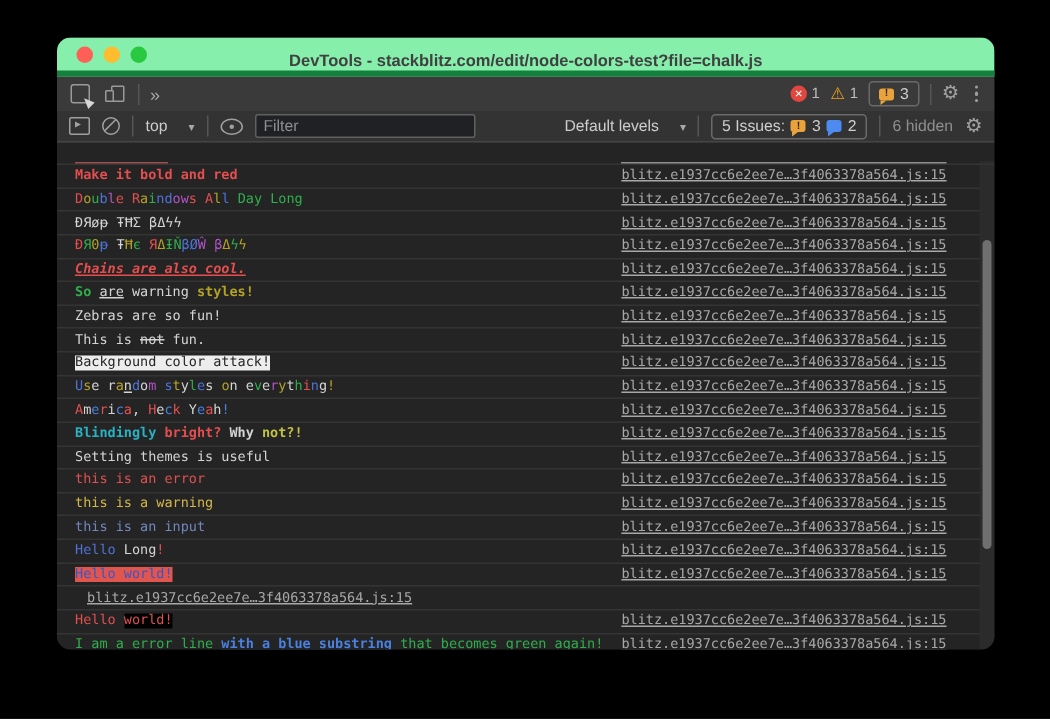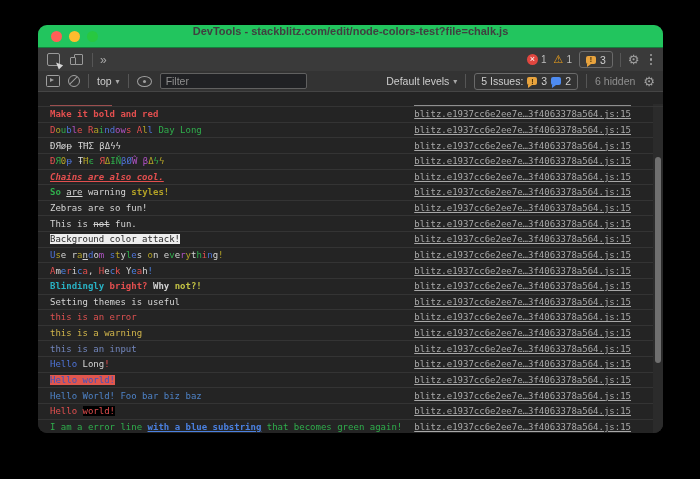--- a/index.html
+++ b/index.html
@@ -2,22 +2,22 @@
 <html><head>
 <meta charset="utf-8">
 <style>
   html,body{margin:0;padding:0;}
   body{width:700px;height:479px;background:#000;position:relative;overflow:hidden;
        font-family:"Liberation Sans",sans-serif;}
   .window{position:absolute;left:38px;top:25px;width:625px;height:408px;border-radius:9px;
           overflow:hidden;background:#242424;box-shadow:0 16px 40px rgba(0,0,0,.75);
           display:flex;flex-direction:column;}
   
-  .titlebar{height:22px;flex:none;background:#22c55e;border-bottom:1px solid #15803d;
-            position:relative;display:flex;align-items:flex-start;}
+  .titlebar{height:22px;flex:none;background:#86efac;border-bottom:4px solid #15803d;
+            position:relative;display:flex;align-items:flex-end;}
   .lights{position:absolute;left:13px;top:0;bottom:0;display:flex;align-items:center;gap:7px;}
   .light{width:11px;height:11px;border-radius:50%;}
   .title{width:100%;text-align:center;font-size:11px;font-weight:bold;color:#404040;
          white-space:nowrap;overflow:hidden;}
   
   .tabbar{height:23px;flex:none;background:#3a3a3a;display:flex;align-items:center;
           font-size:11px;color:#b6b6b6;}
   .tabbar .lefticons{display:flex;align-items:center;gap:10px;padding:0 9px;}
   .vsep{width:1px;height:14px;background:#565656;flex:none;}
   .tabs{display:flex;height:100%;margin-left:6px;}
@@ -43,21 +43,21 @@
   .vdots i{width:2.5px;height:2.5px;border-radius:50%;background:#a0a0a0;}
   
   .toolbar{height:20px;flex:none;background:#333333;border-bottom:1px solid #454545;
            display:flex;align-items:center;gap:8px;padding:0 8px;font-size:10.5px;color:#cdcdcd;}
   .sbicon{width:12px;height:10px;border:1px solid #a0a0a0;border-radius:1.5px;position:relative;flex:none;}
   .sbicon::after{content:"";position:absolute;left:2.5px;top:2.2px;
         border-left:4px solid #a0a0a0;border-top:2.4px solid transparent;border-bottom:2.4px solid transparent;}
   .block{width:10px;height:10px;border:1.2px solid #a0a0a0;border-radius:50%;position:relative;flex:none;}
   .block::after{content:"";position:absolute;left:-1.2px;top:3.8px;width:11px;height:1.3px;
         background:#a0a0a0;transform:rotate(-45deg);}
-  .dd{display:inline-flex;align-items:center;gap:4px;white-space:nowrap;}
+  .dd{display:inline-flex;align-items:center;gap:14px;white-space:nowrap;}
   .chev{font-size:8px;color:#a8a8a8;}
   .eye{width:13px;height:9px;border:1.2px solid #a0a0a0;border-radius:50%;position:relative;flex:none;}
   .eye::after{content:"";position:absolute;left:50%;top:50%;width:3px;height:3px;margin:-1.5px 0 0 -1.5px;
         background:#a0a0a0;border-radius:50%;}
   .filter{flex:1;max-width:221px;height:14px;background:#202124;border:1px solid #606060;
           border-radius:2px;color:#d0d0d0;font-size:10.5px;padding:0 5px;outline:none;
           font-family:"Liberation Sans",sans-serif;}
   .filter::placeholder{color:#8f8f8f;}
   .hidden-label{color:#8f8f8f;white-space:nowrap;}
   .spacer{flex:1;}
@@ -233,21 +233,20 @@
       </div>
       <div class="crow">
         <span class="msg"><span style="color: rgb(78, 115, 216);">Hello</span><span style="color: rgb(212, 212, 212);"> </span><span style="color: rgb(212, 212, 212);">Long</span><span style="color: rgb(227, 79, 79);">!</span></span>
         <span class="srclink">blitz.e1937cc6e2ee7e…3f4063378a564.js:15</span>
       </div>
       <div class="crow">
         <span class="msg"><span style="color: rgb(59, 85, 196); background: rgb(224, 86, 78);">Hello world!</span></span>
         <span class="srclink">blitz.e1937cc6e2ee7e…3f4063378a564.js:15</span>
       </div>
       <div class="crow">
-        <span class="msg"><span style="color: rgb(78, 131, 200);">Hello World! Foo bar biz baz</span></span>
         <span class="srclink">blitz.e1937cc6e2ee7e…3f4063378a564.js:15</span>
       </div>
       <div class="crow">
         <span class="msg"><span style="color: rgb(227, 79, 79);">Hello </span><span style="color: rgb(227, 79, 79); background: #000000;">world!</span></span>
         <span class="srclink">blitz.e1937cc6e2ee7e…3f4063378a564.js:15</span>
       </div>
       <div class="crow">
         <span class="msg"><span style="color: rgb(47, 174, 76);">I am a error line </span><span style="color: rgb(74, 128, 224); font-weight: bold; text-decoration: underline;">with a blue substring</span><span style="color: rgb(47, 174, 76);"> that becomes green again!</span></span>
         <span class="srclink">blitz.e1937cc6e2ee7e…3f4063378a564.js:15</span>
       </div>

